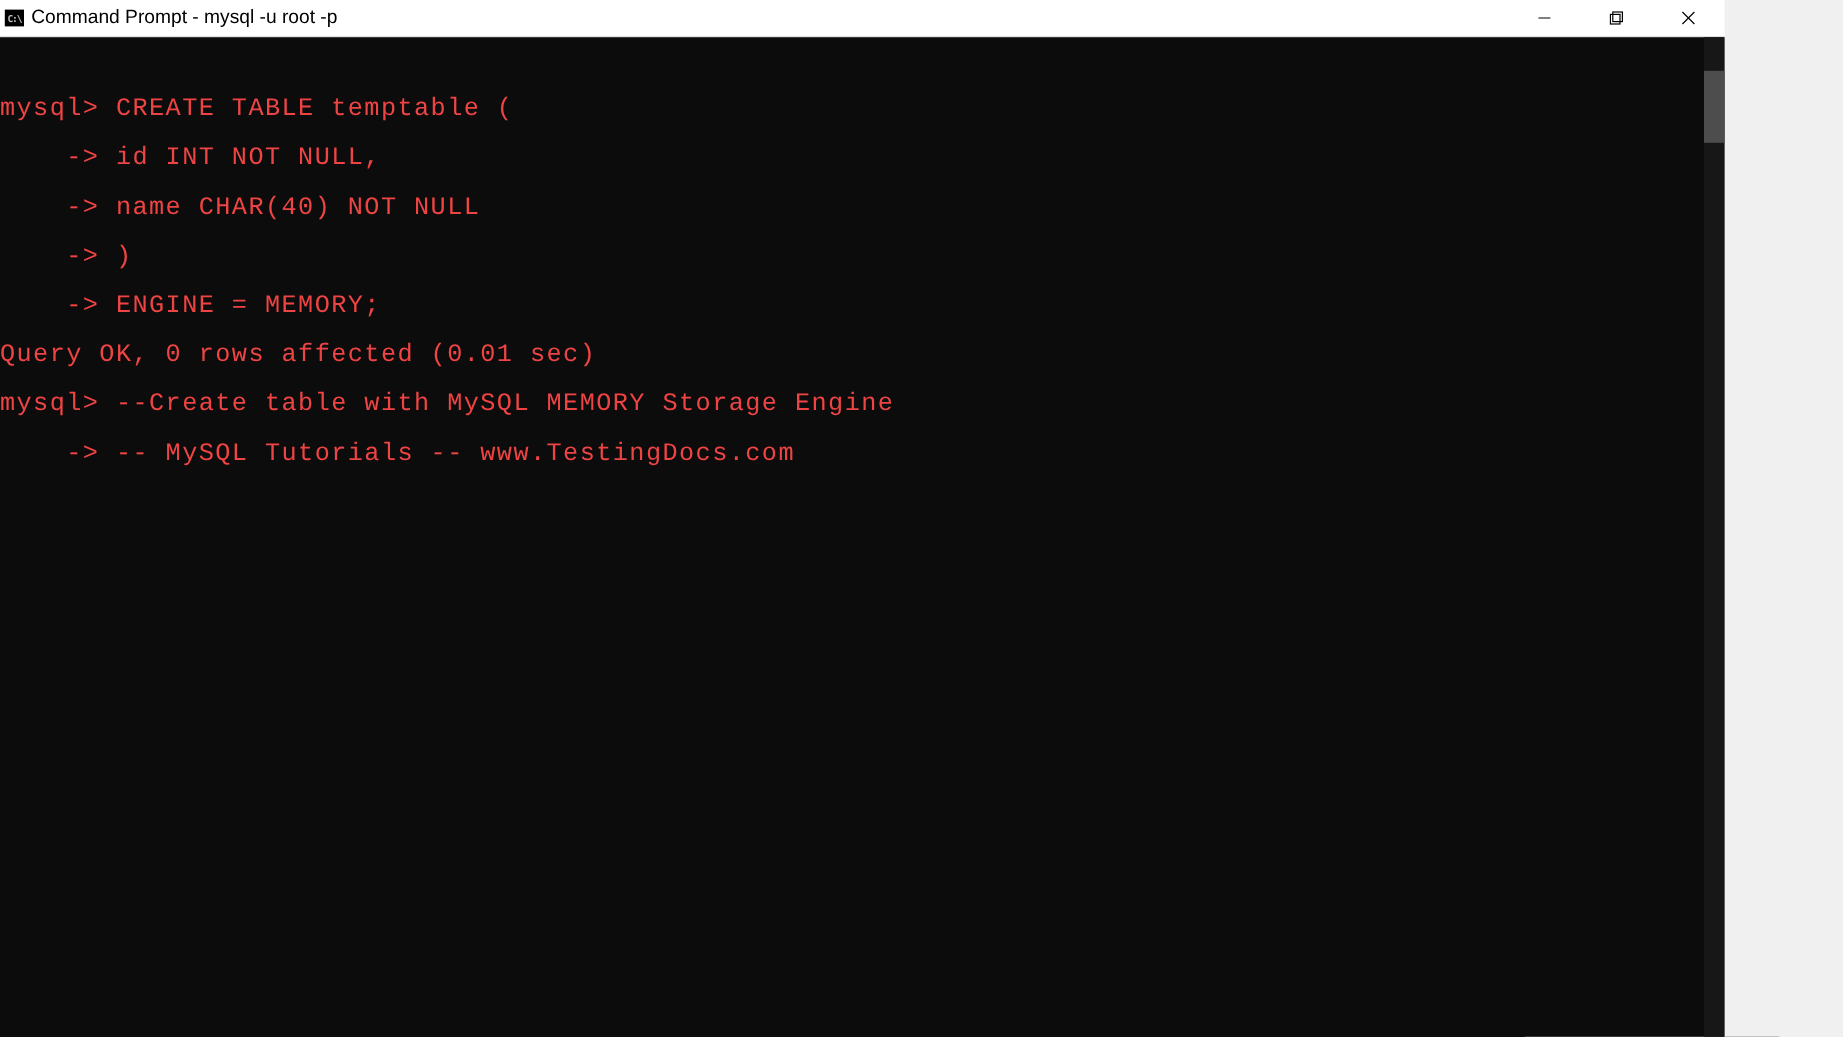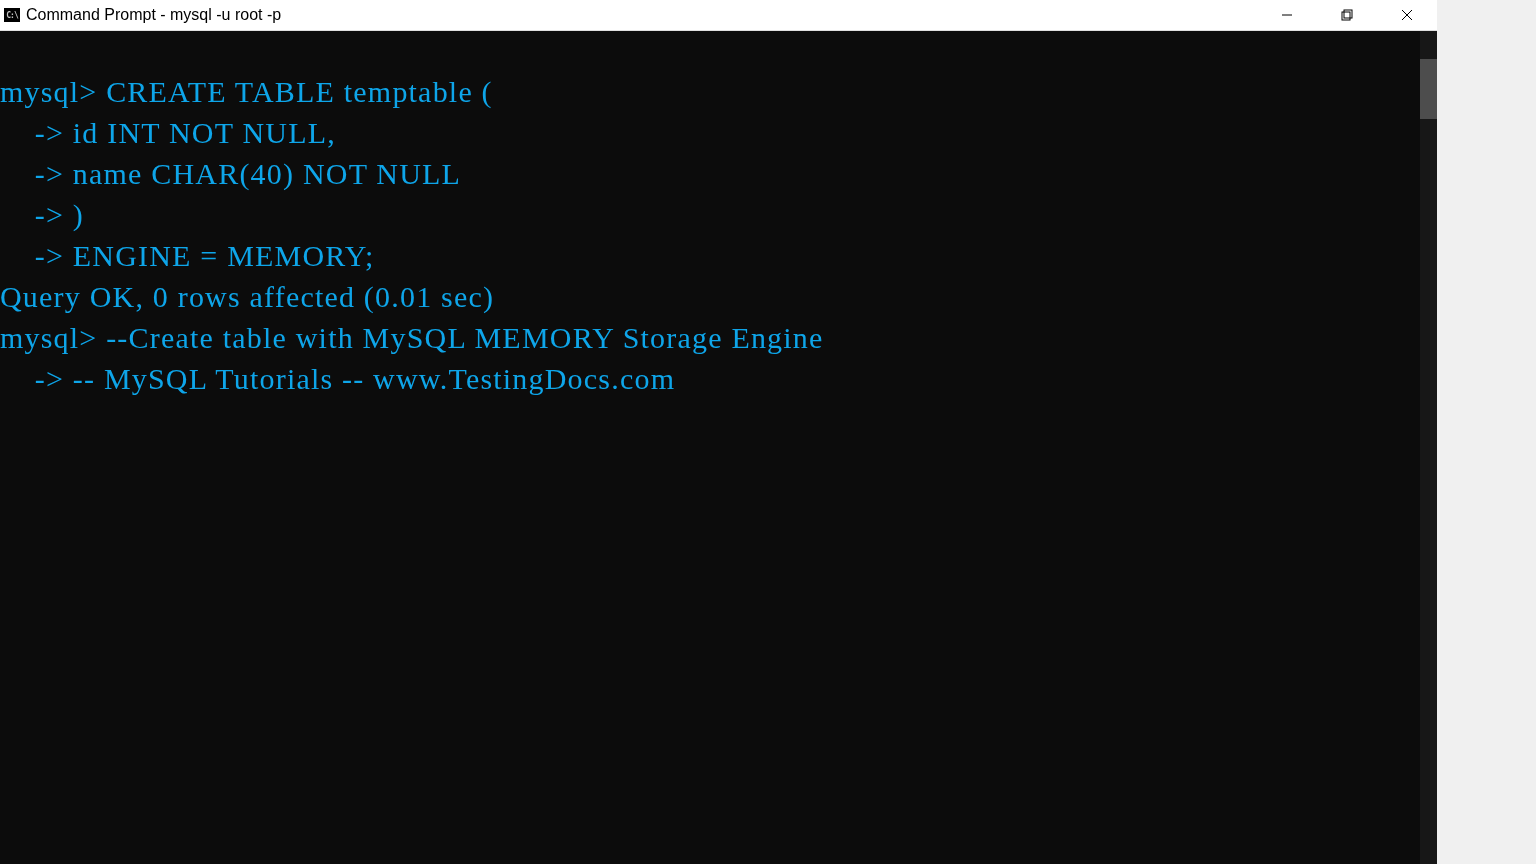--- a/index.html
+++ b/index.html
@@ -77,24 +77,24 @@
     }
     .terminal-area {
       flex: 1;
       background: #0c0c0c;
       position: relative;
       display: flex;
     }
     .terminal-content {
       flex: 1;
       padding: 40px 0 0 0;
-      font-family: Liberation Serif, serif;
-      font-size: 30px;
+      font-family: Liberation Mono, monospace;
+      font-size: 21px;
       line-height: 41px;
-      color: #0ea5e9;
+      color: #ef4444;
       white-space: pre;
       overflow: hidden;
       letter-spacing: 1.2px;
     }
     .scrollbar {
       width: 17px;
       height: 100%;
       background: #171717;
       position: relative;
     }

